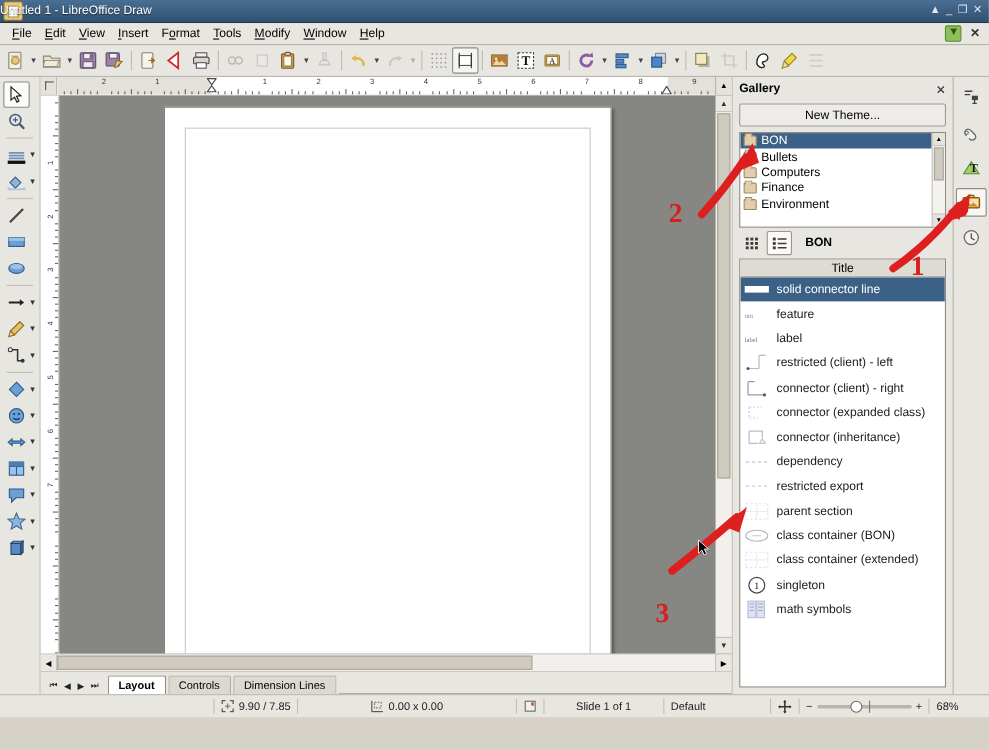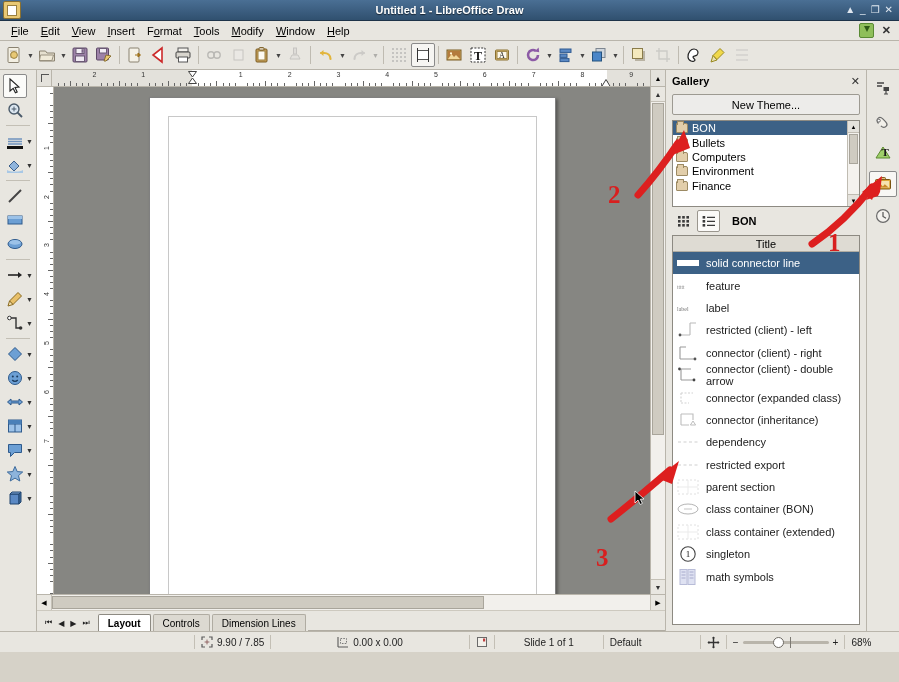--- a/index.html
+++ b/index.html
@@ -20,22 +20,22 @@
   .titlebar .tb-icon{
     width:16px;height:16px;margin-left:3px;background:#e8c874;
     border:1px solid #8a7030;border-radius:2px;flex:none;
     position:relative;
   }
   .titlebar .tb-icon:after{
     content:"";position:absolute;left:3px;top:3px;width:8px;height:9px;
     background:#fff;border:1px solid #9a8040;
   }
   .tb-title{
-    position:absolute;left:0;right:0;text-align:center;
-    color:#fff;font-size:11px;font-weight:bold;
+    position:absolute;left:0;right:0;
+    color:#fff;font-size:11px;font-weight:normal;
     text-shadow:0 1px 1px rgba(0,0,0,.6);
     pointer-events:none;
   }
   .tb-buttons{margin-left:auto;display:flex;gap:5px;padding-right:6px;color:#dfe7ef;font-size:10px;align-items:center;}
   .tb-buttons span{cursor:default;line-height:1;}
 
   
   .menubar{
     height:19px;background:#e8e6e0;border-bottom:1px solid #b9b5ab;
     display:flex;align-items:center;padding-left:5px;position:relative;
@@ -883,27 +883,27 @@
             <div class="gl-row">
               <span class="folder">
                 <i></i>
               </span>
               <span>Computers</span>
             </div>
             <div class="gl-row">
               <span class="folder">
                 <i></i>
               </span>
-              <span>Environment</span>
+              <span>Finance</span>
             </div>
             <div class="gl-row">
               <span class="folder">
                 <i></i>
               </span>
-              <span>Finance</span>
+              <span>Environment</span>
             </div>
           </div>
         <div class="gl-sb">
           <div class="b">▲</div>
           <div class="t">
               <div class="th"></div>
             </div>
           <div class="b" style="border-bottom:none;border-top:1px solid #c0bcb2;">▼</div>
         </div>
       </div>
@@ -980,30 +980,20 @@
                 <svg width="24" height="18">
                   <path d="M4 3h6M4 3v12M4 15h14" fill="none" stroke="#9a9a9a" stroke-width="1.1"></path>
                   <circle cx="19" cy="15" r="1.4" fill="#555"></circle>
                 </svg>
               </span>
               <span>connector (client) - right</span>
             </div>
             <div class="gi-row">
               <span class="gi-thumb">
                 <svg width="24" height="18">
-                  <path d="M5 3h10M5 3v11M5 14h12" fill="none" stroke="#9a9a9a" stroke-width="1.1"></path>
-                  <circle cx="3.5" cy="3" r="1.4" fill="#444"></circle>
-                  <circle cx="18" cy="14" r="1.4" fill="#444"></circle>
-                </svg>
-              </span>
-              <span>connector (client) - double arrow</span>
-            </div>
-            <div class="gi-row">
-              <span class="gi-thumb">
-                <svg width="24" height="18">
                   <path d="M5 4h12M5 4v10M5 14h8" fill="none" stroke="#d2d2d2" stroke-width="1.1" stroke-dasharray="2 1.5"></path>
                 </svg>
               </span>
               <span>connector (expanded class)</span>
             </div>
             <div class="gi-row">
               <span class="gi-thumb">
                 <svg width="24" height="18">
                   <path d="M5 3h12v6M5 3v11M5 14h8" fill="none" stroke="#bdbdbd" stroke-width="1.1"></path>
                   <path d="M17 10l2.6 4h-5.2z" fill="none" stroke="#bdbdbd"></path>

